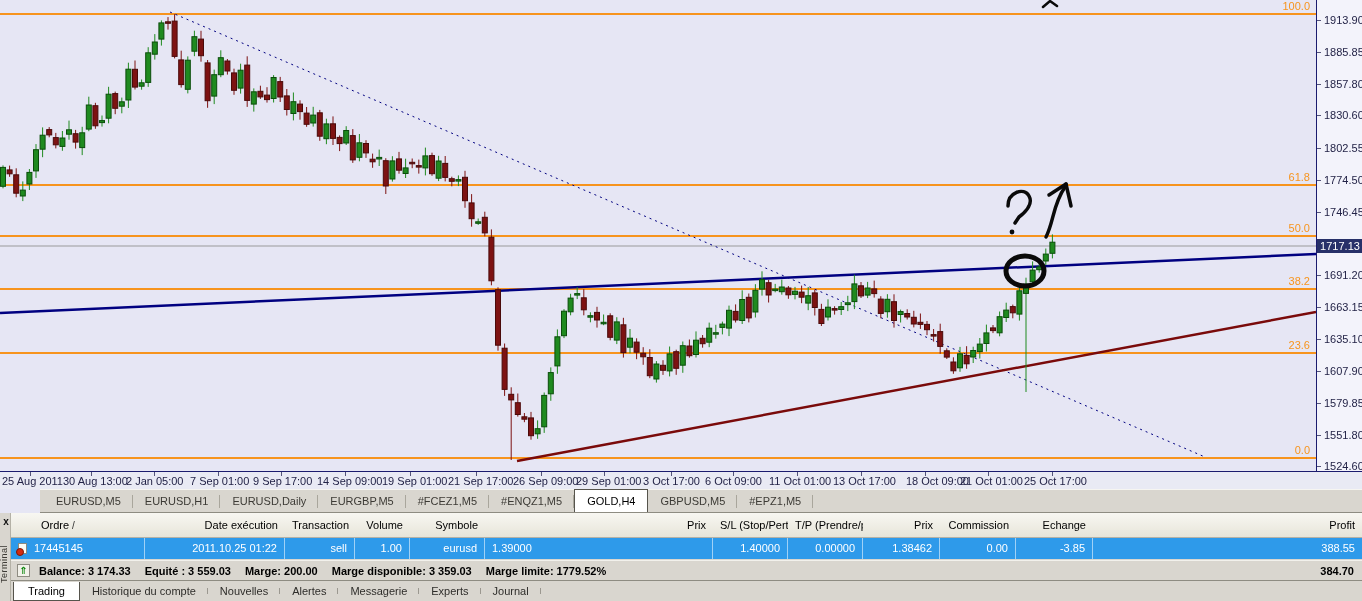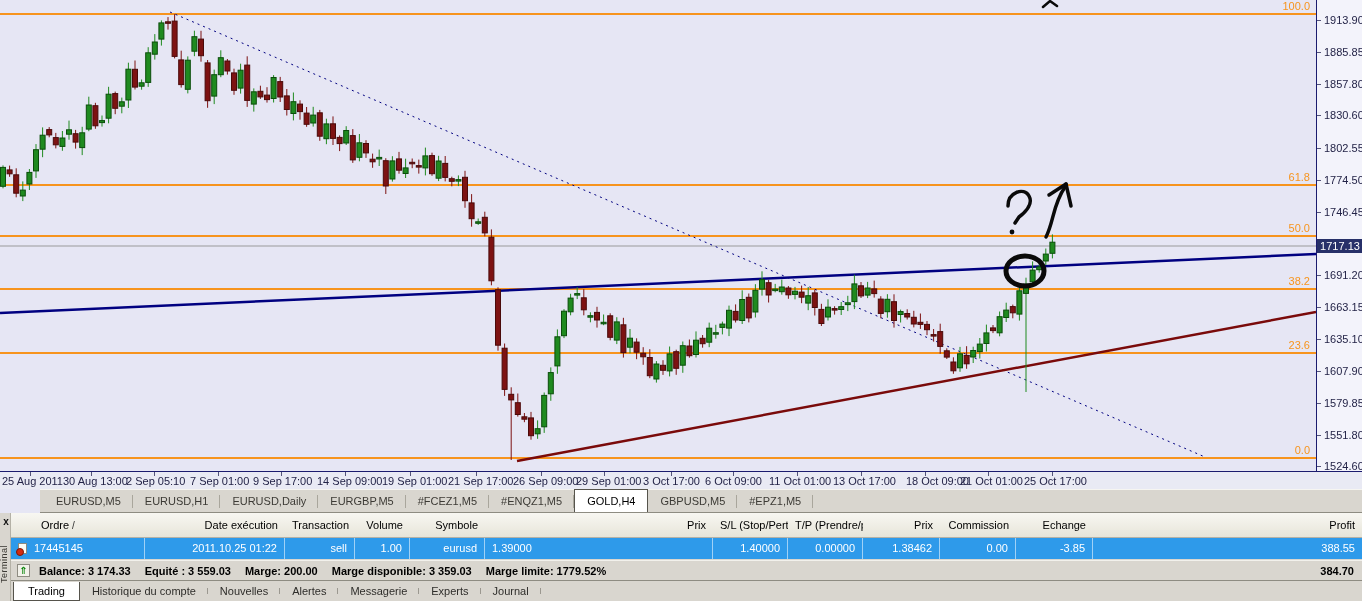--- a/index.html
+++ b/index.html
@@ -450,21 +450,21 @@
         <div class="ptick" style="top: 429px;">1551.80</div>
         <div class="ptickmark" style="top: 466px;"></div>
         <div class="ptick" style="top: 460px;">1524.60</div>
       </div>
     <div class="time-axis" id="time-axis">
         <div class="ttickmark" style="left: 30px;"></div>
         <div class="ttick" style="left: 2px;">25 Aug 2011</div>
         <div class="ttickmark" style="left: 91px;"></div>
         <div class="ttick" style="left: 63px;">30 Aug 13:00</div>
         <div class="ttickmark" style="left: 154px;"></div>
-        <div class="ttick" style="left: 126px;">2 Sep 05:10</div>
+        <div class="ttick" style="left: 126px;">2 Jan 05:00</div>
         <div class="ttickmark" style="left: 218px;"></div>
         <div class="ttick" style="left: 190px;">7 Sep 01:00</div>
         <div class="ttickmark" style="left: 281px;"></div>
         <div class="ttick" style="left: 253px;">9 Sep 17:00</div>
         <div class="ttickmark" style="left: 345px;"></div>
         <div class="ttick" style="left: 317px;">14 Sep 09:00</div>
         <div class="ttickmark" style="left: 410px;"></div>
         <div class="ttick" style="left: 382px;">19 Sep 01:00</div>
         <div class="ttickmark" style="left: 476px;"></div>
         <div class="ttick" style="left: 448px;">21 Sep 17:00</div>

